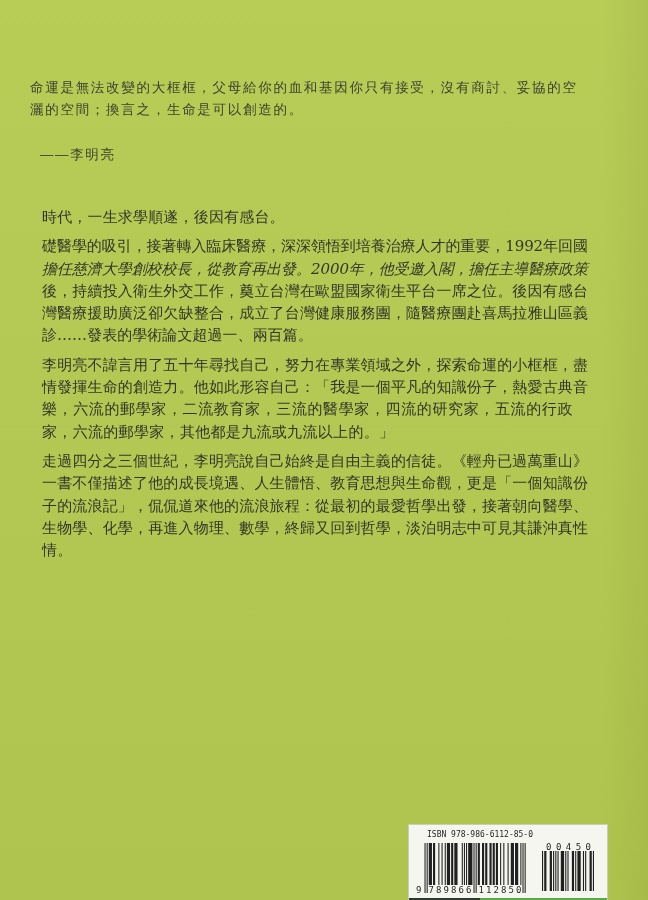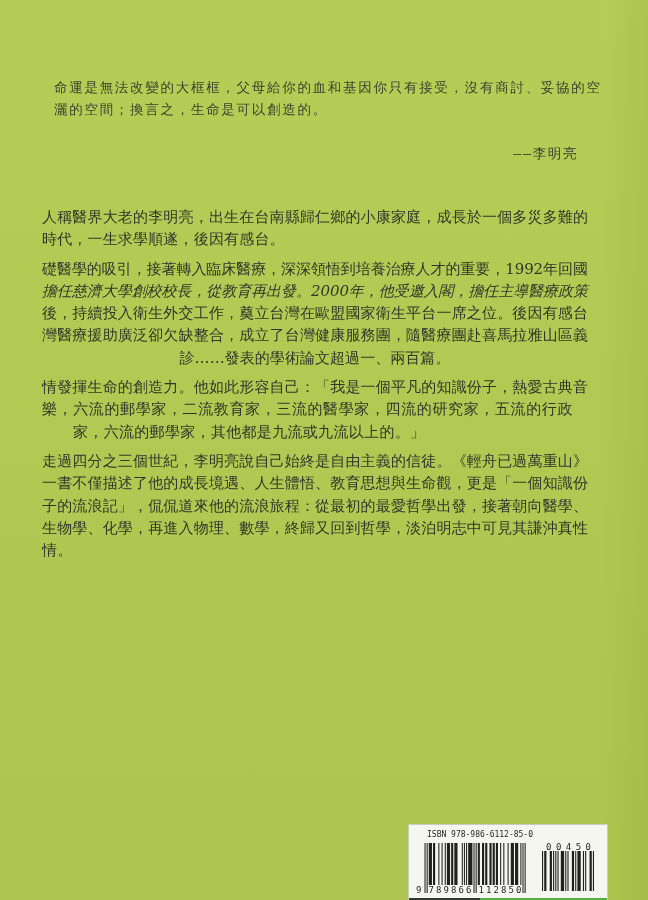--- a/index.html
+++ b/index.html
@@ -10,29 +10,29 @@
   .page {
     position:relative; width:648px; height:900px;
     background:
       linear-gradient(90deg, rgba(0,0,0,0) 0%, rgba(0,0,0,0) 93%, rgba(60,70,0,0.07) 100%),
       linear-gradient(180deg, rgba(255,255,240,0.03) 0%, rgba(0,0,0,0.035) 100%),
       var(--bg, #b5cb51);
   }
   .ln { white-space:nowrap; overflow:visible; }
 
   .quote {
-    position:absolute; left:54px; top:77px; width:546px;
+    position:absolute; left:30px; top:77px; width:546px;
     font-family:"DejaVu Serif","Liberation Serif",serif;
     font-size:13.5px; line-height:21.5px;
     color: var(--quote_text, #3c3f2f);
   }
   .quote .ln { height:21.5px; }
   .author {
-    position:absolute; left:32px; top:144px; width:546px;
-    text-align:right; font-family:Liberation Mono, monospace;
+    position:absolute; left:40px; top:144px; width:546px;
+    font-family:Liberation Sans, sans-serif;
     font-size:13.5px; line-height:21.5px; letter-spacing:1.6px; margin-right:-1.6px;
     color: var(--quote_text, #3c3f2f);
   }
 
   .blurb {
     position:absolute; left:42px; top:206px; width:546px;
     font-family:"DejaVu Serif","Liberation Serif",serif;
     font-size:15px; line-height:22.3px;
     color: var(--text, #33352a);
   }
@@ -70,34 +70,34 @@
 <div class="page">
 
   <div class="quote">
     <div class="ln" style="letter-spacing: 1.71429px;">命運是無法改變的大框框，父母給你的血和基因你只有接受，沒有商討、妥協的空</div>
     <div class="ln last" style="letter-spacing: 1.71429px;">灑的空間；換言之，生命是可以創造的。</div>
   </div>
   <div class="author">——李明亮</div>
 
   <div class="blurb">
     <div class="para">
-      <div class="ln" style="letter-spacing: 0.171429px;">人稱醫界大老的李明亮，出生在台南縣歸仁鄉的小康家庭，成長於一個多災多難的</div>
       <div class="ln last" style="letter-spacing: 0.171429px;">時代，一生求學順遂，後因有感台。</div>
     </div>
     <div class="para">
       <div class="ln" style="letter-spacing: -0.0591216px;">礎醫學的吸引，接著轉入臨床醫療，深深領悟到培養治療人才的重要，1992年回國</div>
       <div class="ln" style="letter-spacing: -0.0591216px; font-style: italic;">擔任慈濟大學創校校長，從教育再出發。2000年，他受邀入閣，擔任主導醫療政策</div>
       <div class="ln" style="letter-spacing: 0.171429px;">後，持續投入衛生外交工作，奠立台灣在歐盟國家衛生平台一席之位。後因有感台</div>
       <div class="ln" style="letter-spacing: 0.171429px;">灣醫療援助廣泛卻欠缺整合，成立了台灣健康服務團，隨醫療團赴喜馬拉雅山區義</div>
-      <div class="ln last" style="letter-spacing: 0.0459276px; text-align: center;">診……發表的學術論文超過一、兩百篇。</div>
+      <div class="ln last" style="letter-spacing: 0.0459276px;">診……發表的學術論文超過一、兩百篇。</div>
     </div>
     <div class="para">
+      <div class="ln" style="letter-spacing: 0.171429px;">李明亮不諱言用了五十年尋找自己，努力在專業領域之外，探索命運的小框框，盡</div>
       <div class="ln" style="letter-spacing: 0.171429px;">情發揮生命的創造力。他如此形容自己：「我是一個平凡的知識份子，熱愛古典音</div>
       <div class="ln" style="letter-spacing: 0.617647px;">樂，六流的郵學家，二流教育家，三流的醫學家，四流的研究家，五流的行政</div>
-      <div class="ln last" style="letter-spacing: 0.320168px; margin-left: 31px;">家，六流的郵學家，其他都是九流或九流以上的。」</div>
+      <div class="ln last" style="letter-spacing: 0.320168px;">家，六流的郵學家，其他都是九流或九流以上的。」</div>
     </div>
     <div class="para">
       <div class="ln" style="letter-spacing: 0.171429px;">走過四分之三個世紀，李明亮說自己始終是自由主義的信徒。《輕舟已過萬重山》</div>
       <div class="ln" style="letter-spacing: 0.171429px;">一書不僅描述了他的成長境遇、人生體悟、教育思想與生命觀，更是「一個知識份</div>
       <div class="ln" style="letter-spacing: 0.171429px;">子的流浪記」，侃侃道來他的流浪旅程：從最初的最愛哲學出發，接著朝向醫學、</div>
       <div class="ln" style="letter-spacing: 0.171429px;">生物學、化學，再進入物理、數學，終歸又回到哲學，淡泊明志中可見其謙沖真性</div>
       <div class="ln last" style="letter-spacing: 0.171429px;">情。</div>
     </div>
   </div>
 

